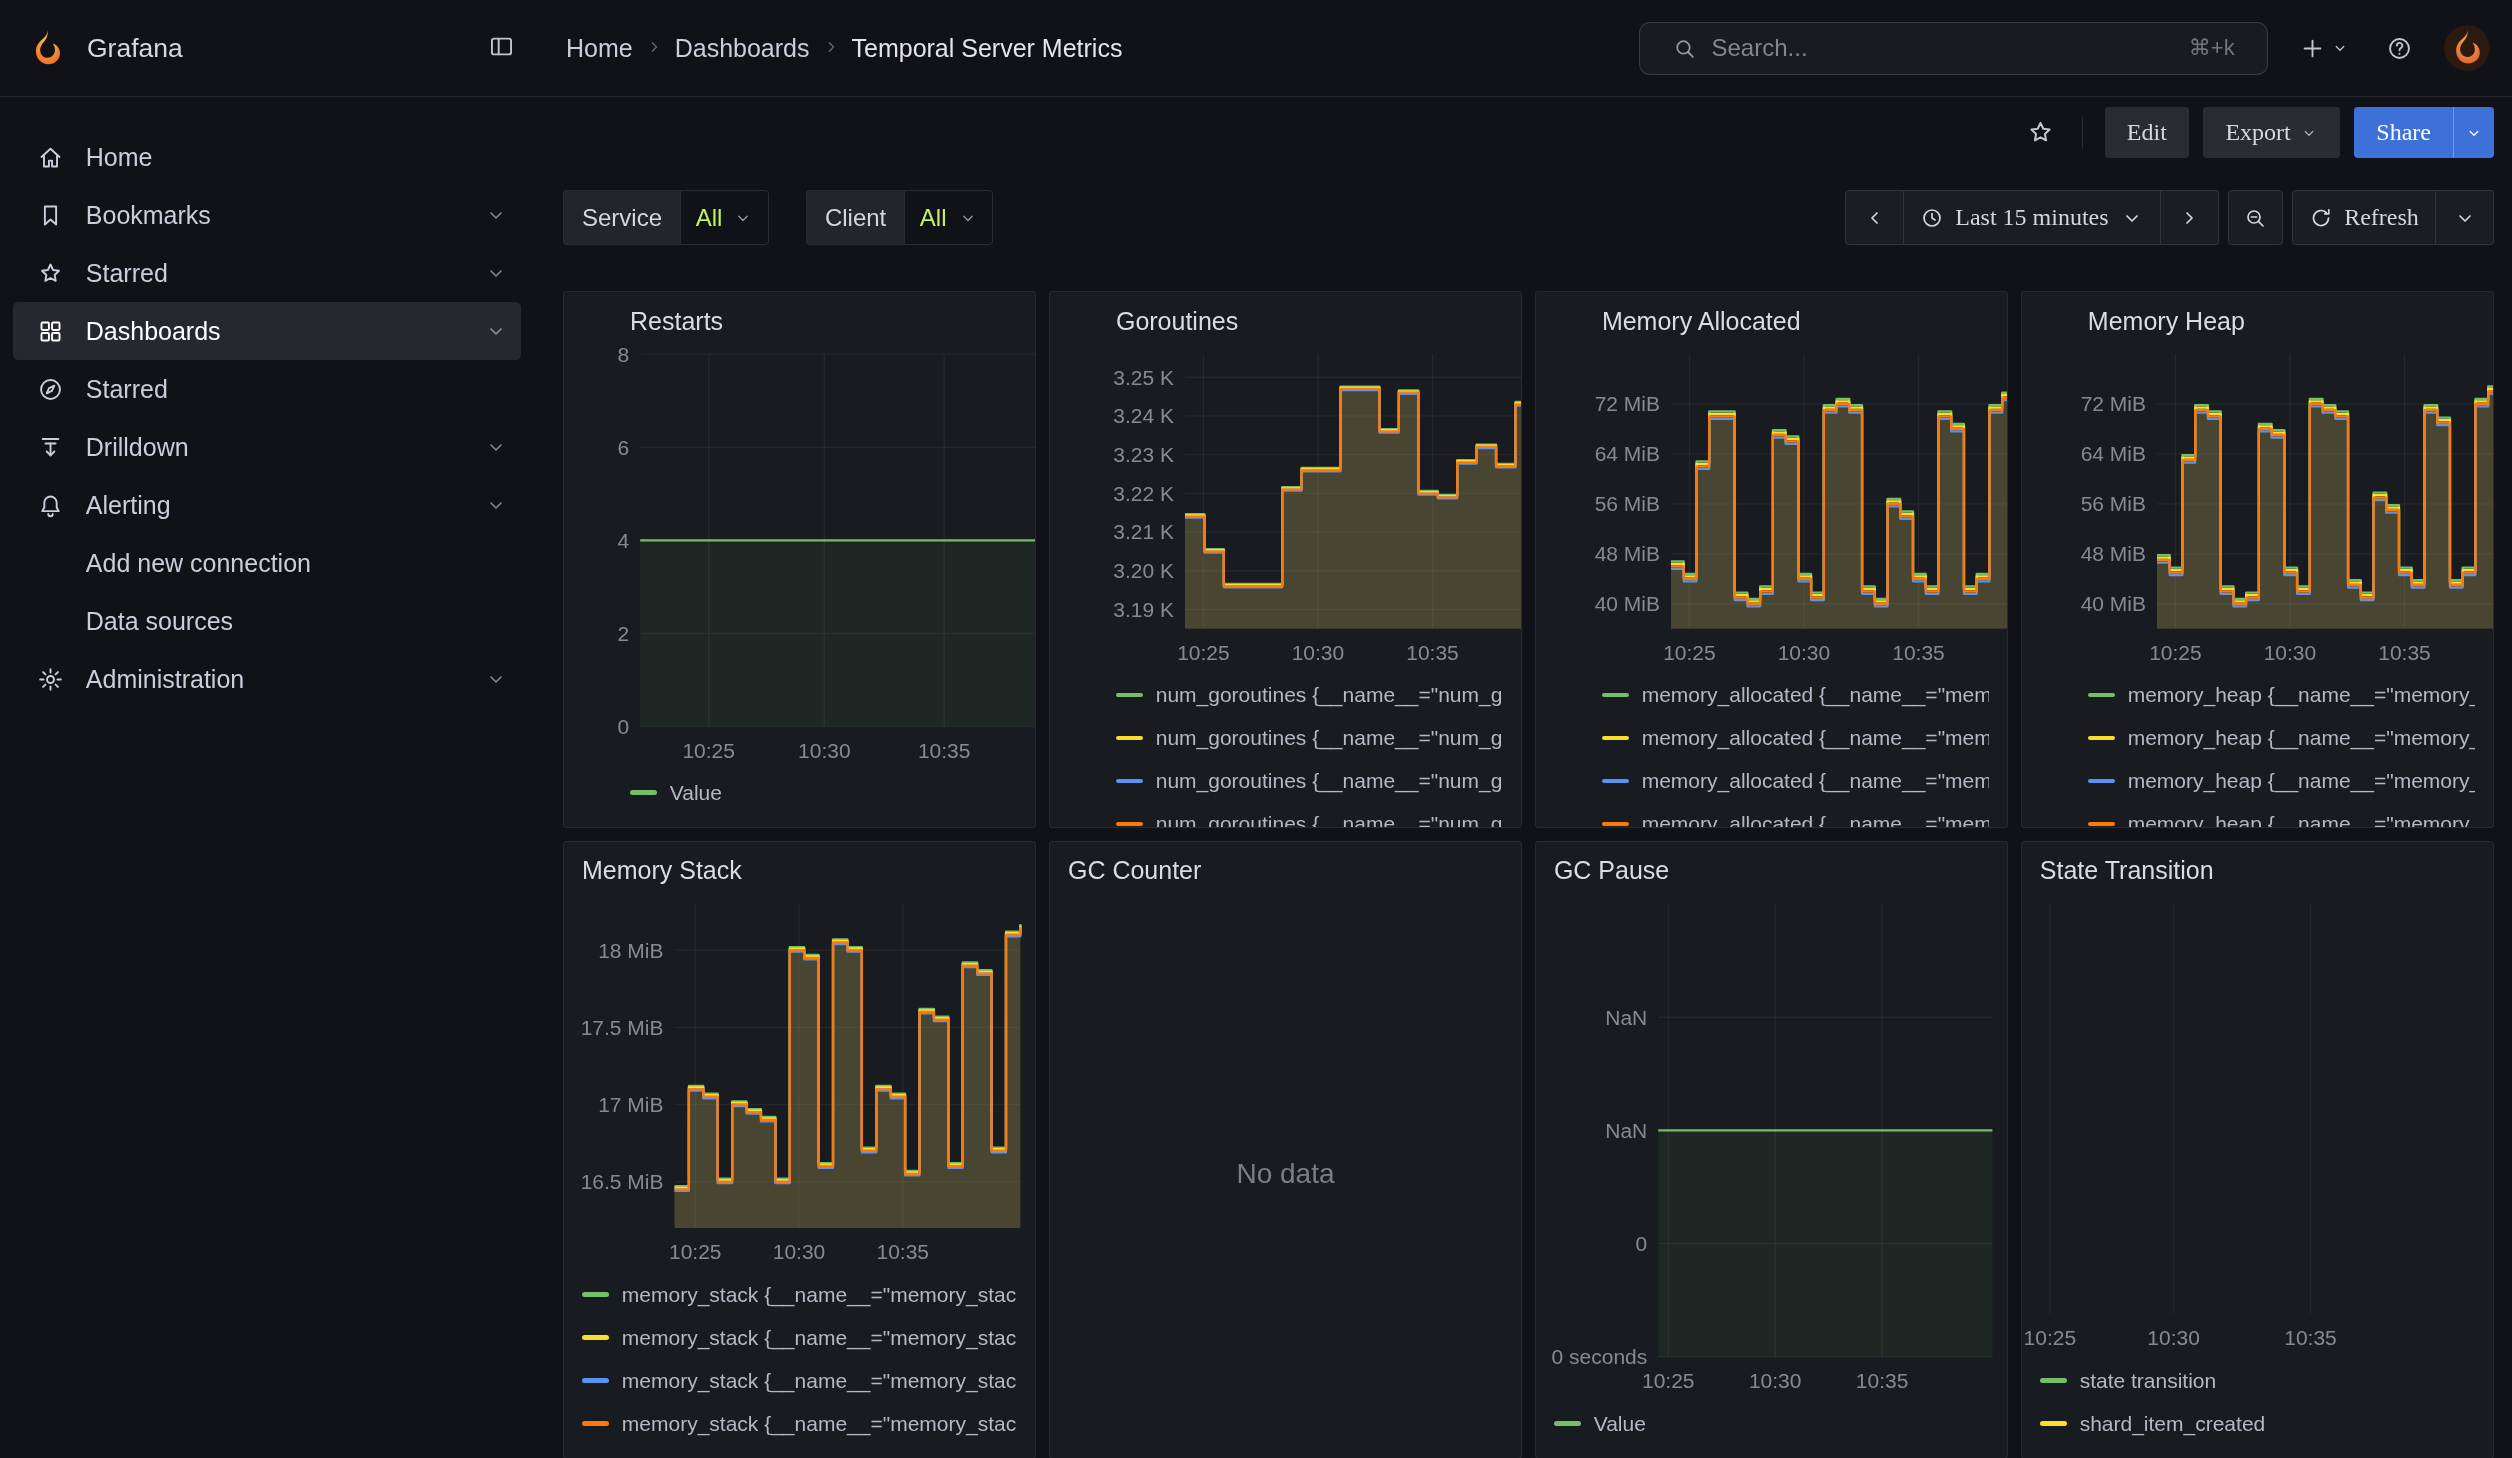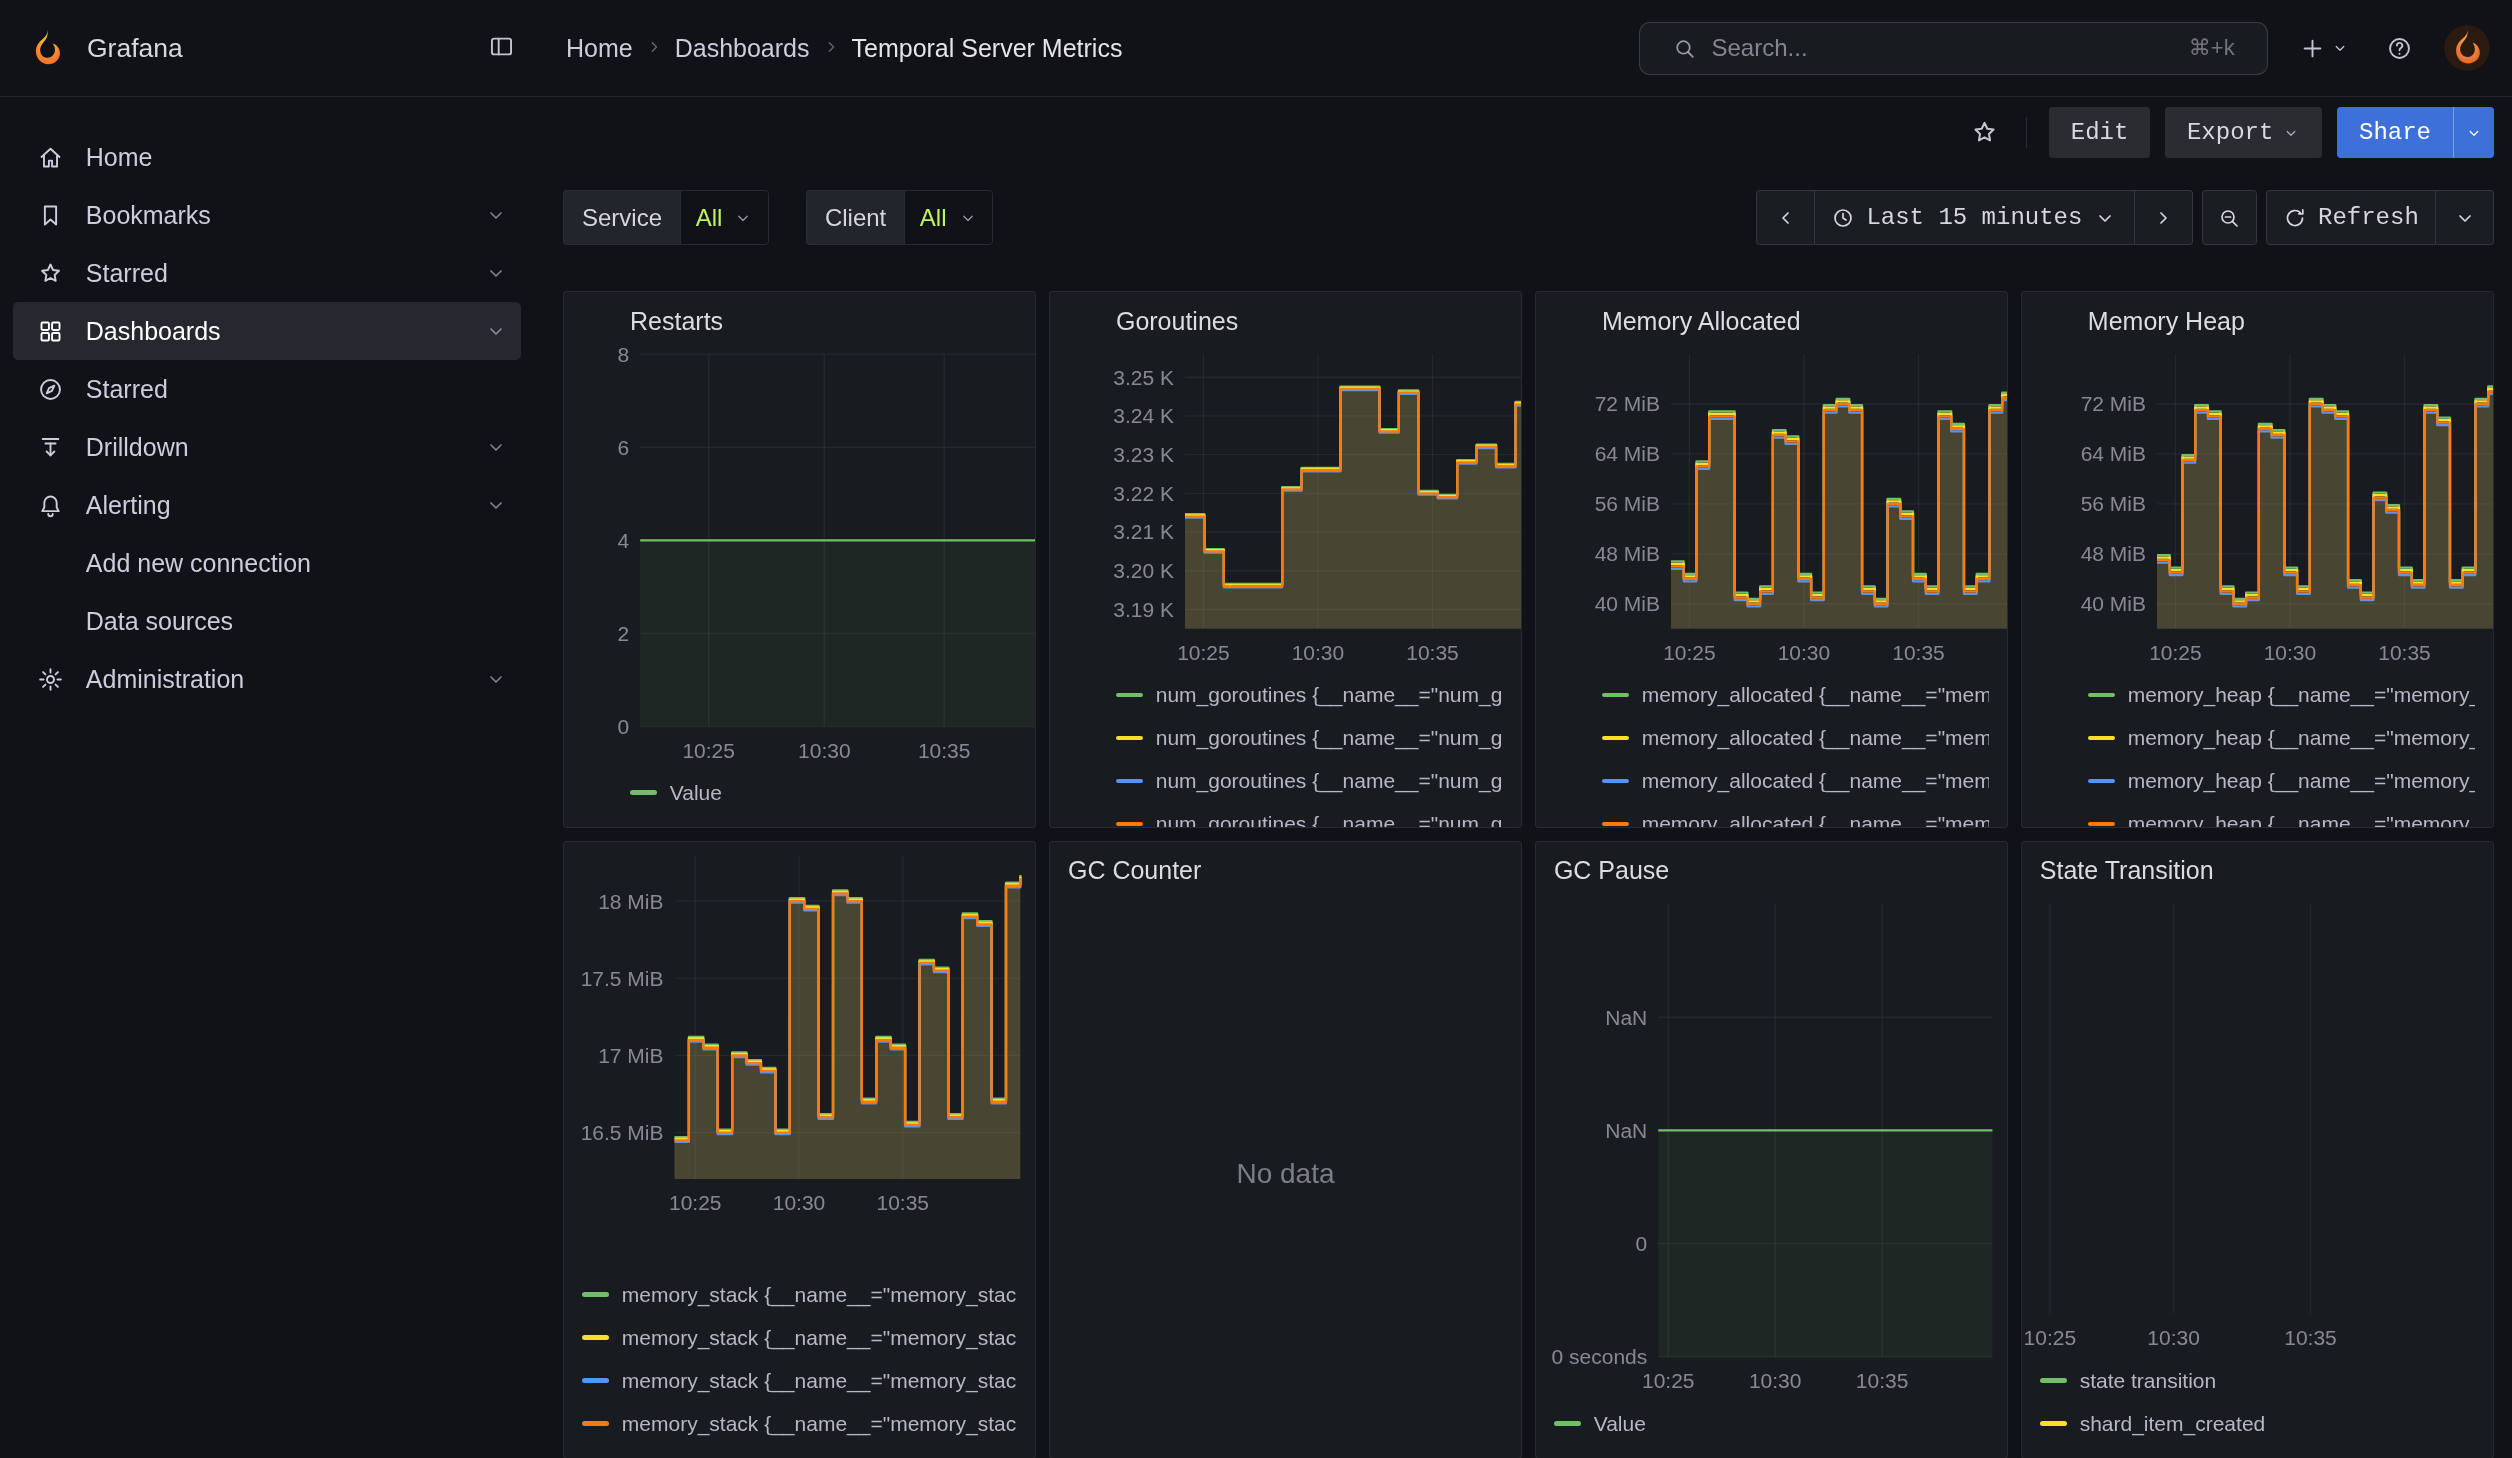--- a/index.html
+++ b/index.html
@@ -1,19 +1,19 @@
 <!DOCTYPE html>
 <html style="font-size:14.6px"><head>
 <meta charset="utf-8">
 <style>
   html,body{margin:0;padding:0;background:#0b0c0e;}
   #app{position:relative;width:2512px;height:1458px;overflow:hidden;background:#111217;
        font-family:"Liberation Sans","DejaVu Sans",sans-serif;color:#ccccdc;}
   *{box-sizing:border-box;}
-  button{font-family:Liberation Mono, monospace;cursor:pointer;}
+  button{font-family:Liberation Serif, serif;cursor:pointer;}
 
   
   #topnav{position:absolute;left:0;top:0;right:0;height:97px;display:flex;align-items:center;
           padding:0 22px 0 27px;border-bottom:0.9px solid rgba(204,204,220,0.10);background:#111217;z-index:5;}
   .nav-left{display:flex;align-items:center;width:506px;flex:none;}
   .logo{width:40px;height:40px;display:inline-flex;}
   .brand{margin-left:20px;font-size:26.5px;font-weight:500;color:#d8d9df;}
   .iconbtn{background:none;border:none;color:#c4c4d0;display:inline-flex;align-items:center;gap:5.5px;padding:5.5px;}
   .iconbtn svg{width:27px;height:27px;}
   .nav-left .iconbtn{margin-left:auto;margin-right:12.8px;}
@@ -580,20 +580,21 @@
               <span class="dash" style="background: rgb(87, 148, 242);"></span>
               <span class="ltext">memory_heap {__name__="memory_heap"</span>
             </div>
             <div class="legend-row">
               <span class="dash" style="background: rgb(255, 120, 10);"></span>
               <span class="ltext">memory_heap {__name__="memory_heap"</span>
             </div>
           </div>
   </section>
         <section class="panel">
+    <h2 class="panel-title">Memory Stack</h2>
     <div class="chart"><svg width="471" height="379" viewBox="0 0 516 415">
               <line x1="121.04" y1="64.71428571428581" x2="500" y2="64.71428571428581" stroke="rgba(204,204,220,0.07)" stroke-width="1.5"></line>
               <text x="109.04" y="72.7642857142858" text-anchor="end">18 MiB</text>
               <line x1="121.04" y1="149.23809523809527" x2="500" y2="149.23809523809527" stroke="rgba(204,204,220,0.07)" stroke-width="1.5"></line>
               <text x="109.04" y="157.28809523809528" text-anchor="end">17.5 MiB</text>
               <line x1="121.04" y1="233.76190476190473" x2="500" y2="233.76190476190473" stroke="rgba(204,204,220,0.07)" stroke-width="1.5"></line>
               <text x="109.04" y="241.81190476190474" text-anchor="end">17 MiB</text>
               <line x1="121.04" y1="318.28571428571416" x2="500" y2="318.28571428571416" stroke="rgba(204,204,220,0.07)" stroke-width="1.5"></line>
               <text x="109.04" y="326.3357142857142" text-anchor="end">16.5 MiB</text>
               <line x1="143.7776" y1="14" x2="143.7776" y2="369" stroke="rgba(204,204,220,0.07)" stroke-width="1.5"></line>

